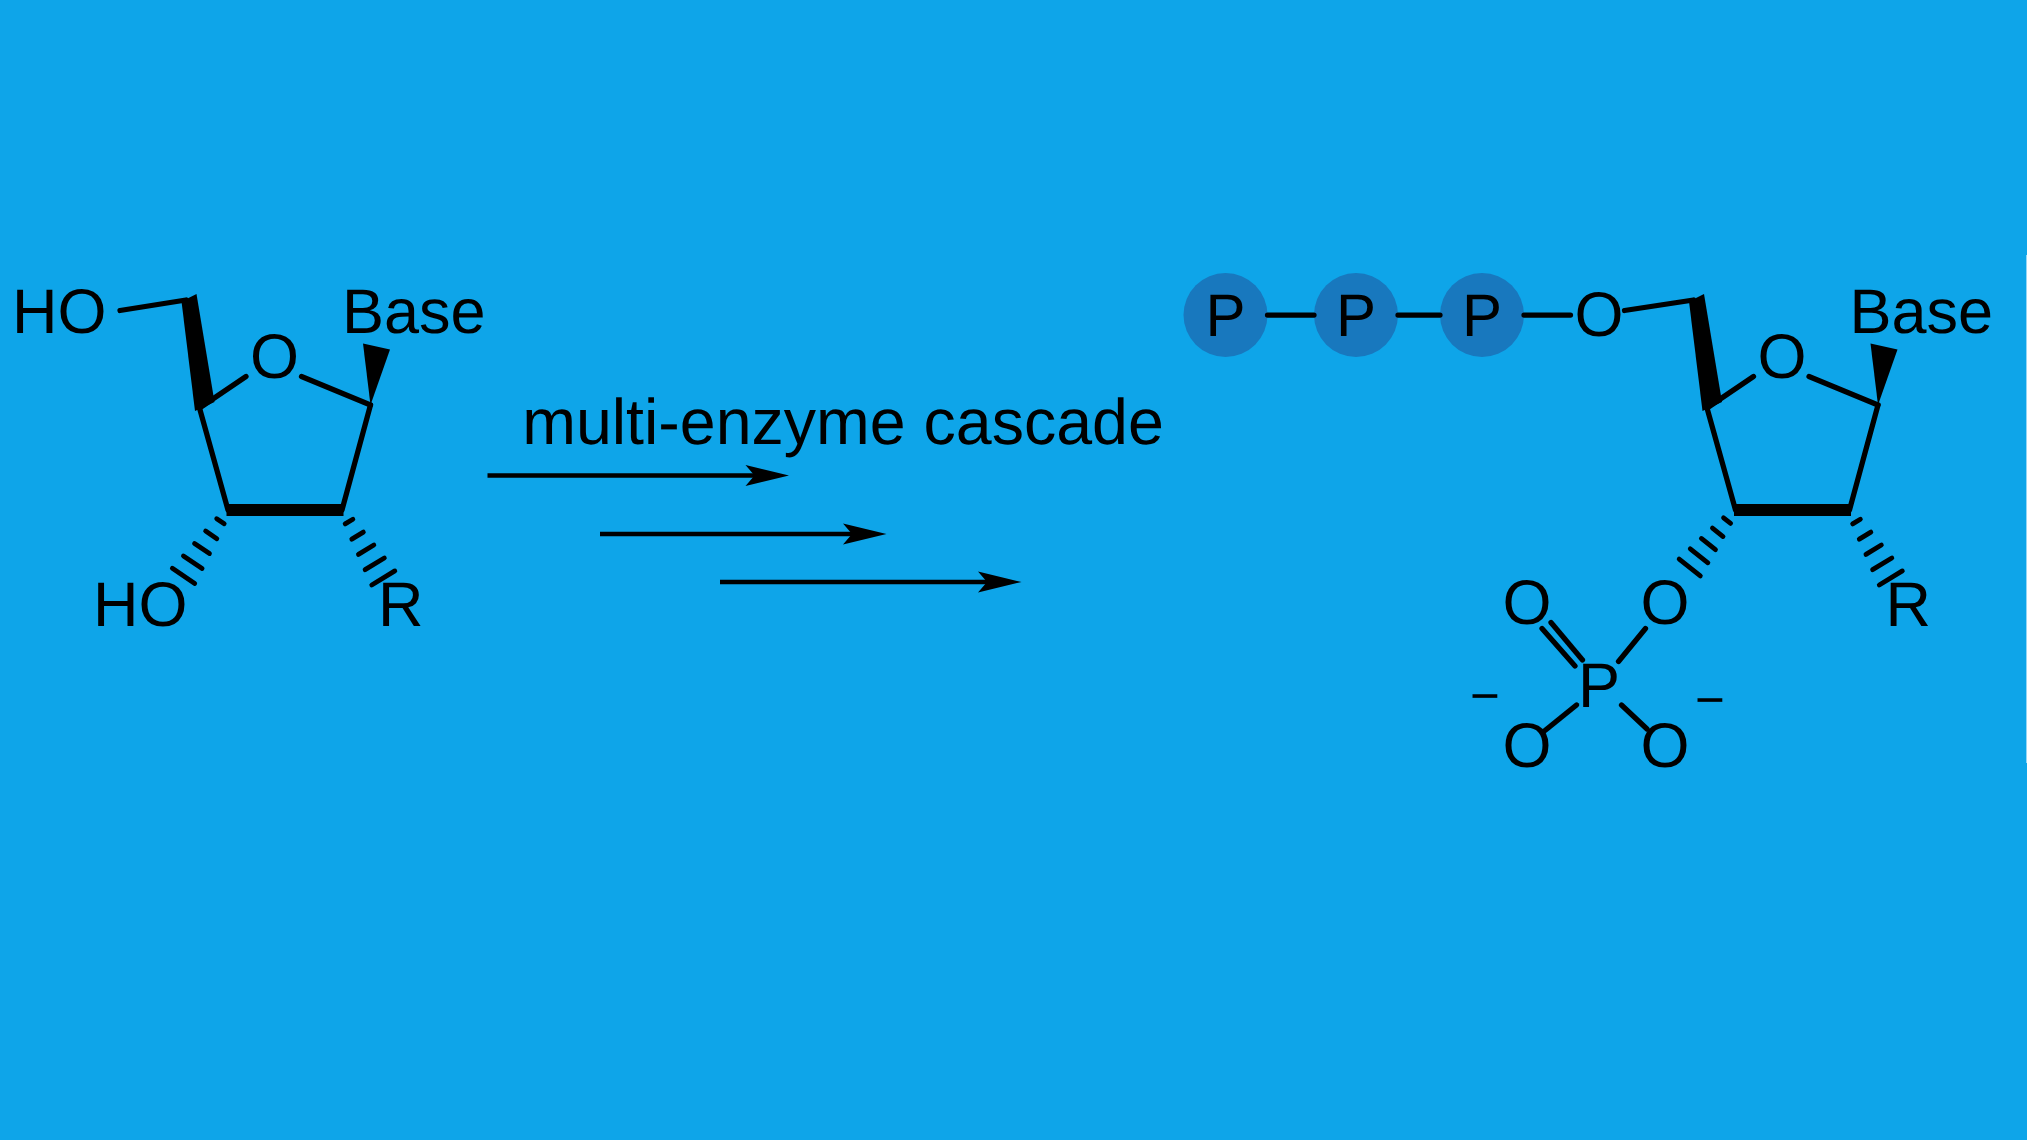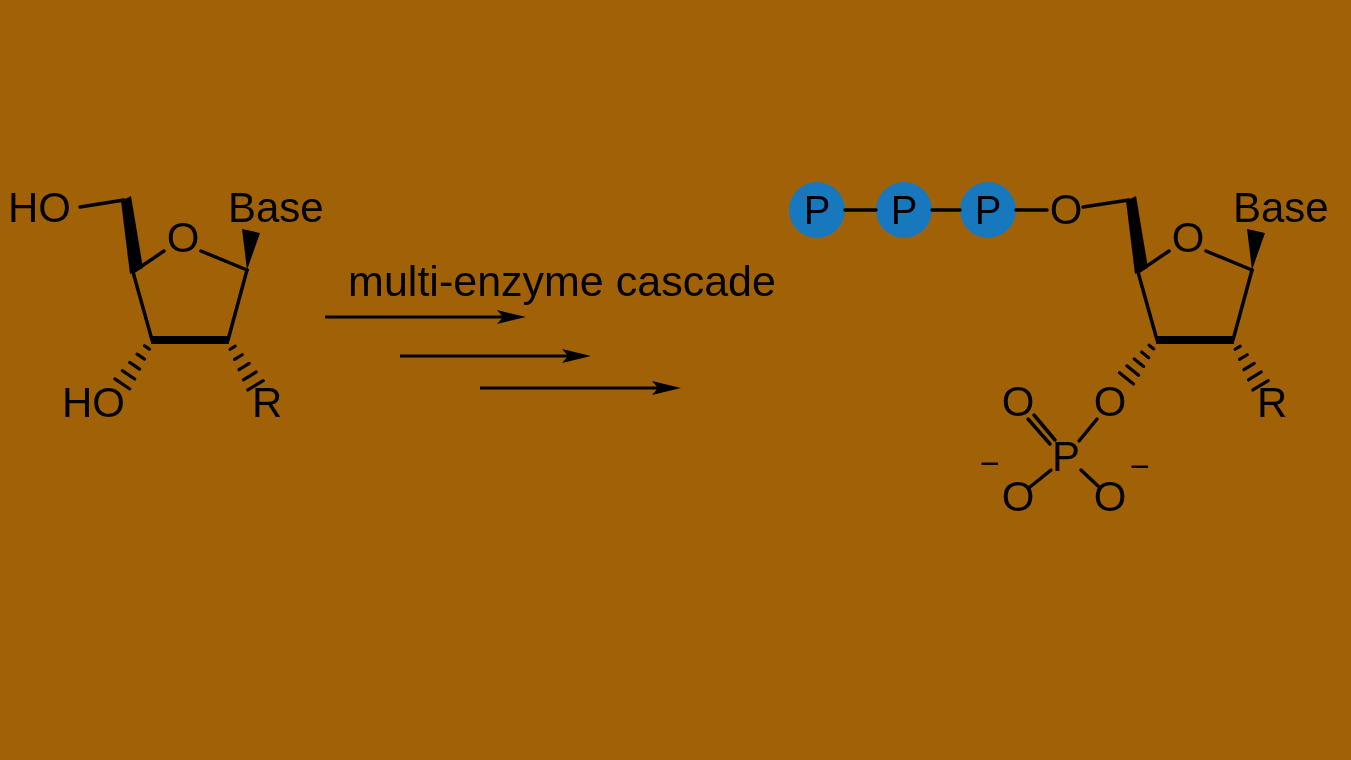--- a/index.html
+++ b/index.html
@@ -4,21 +4,21 @@
 <style>
   html, body {
     margin: 0;
     padding: 0;
     background: #ffffff;
   }
   .canvas {
     position: relative;
     width: 1351px;
     height: 760px;
-    background: #a16207;
+    background: #0ea5e9;
     overflow: hidden;
     font-family: "Liberation Sans", sans-serif;
   }
   svg text {
     font-family: "Liberation Sans", sans-serif;
     fill: #000000;
   }
   .atom { font-size: 42px; }
   .p-in-circle { font-size: 40px; }
   .charge { font-size: 34px; }

